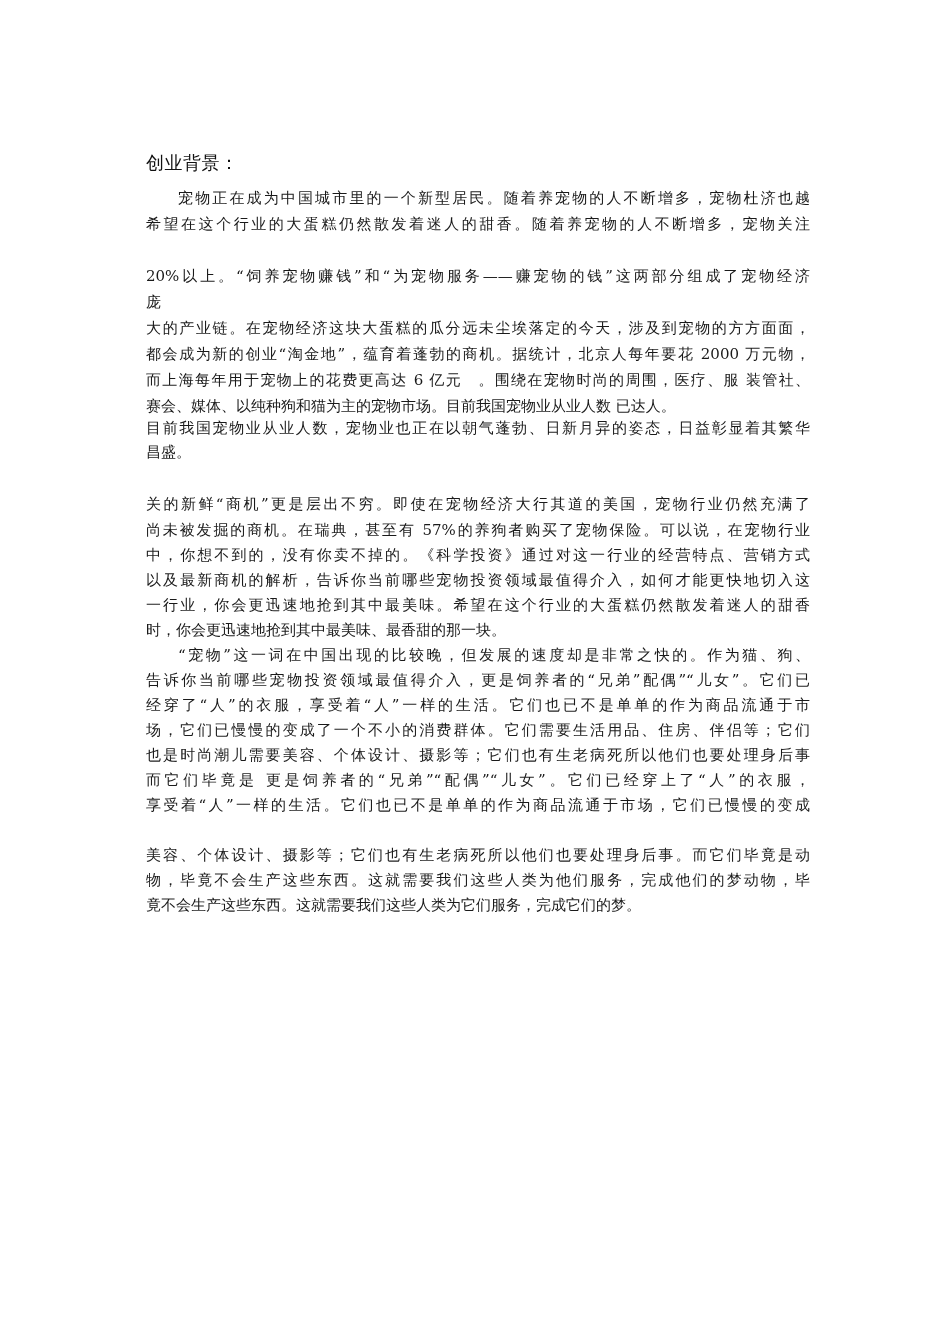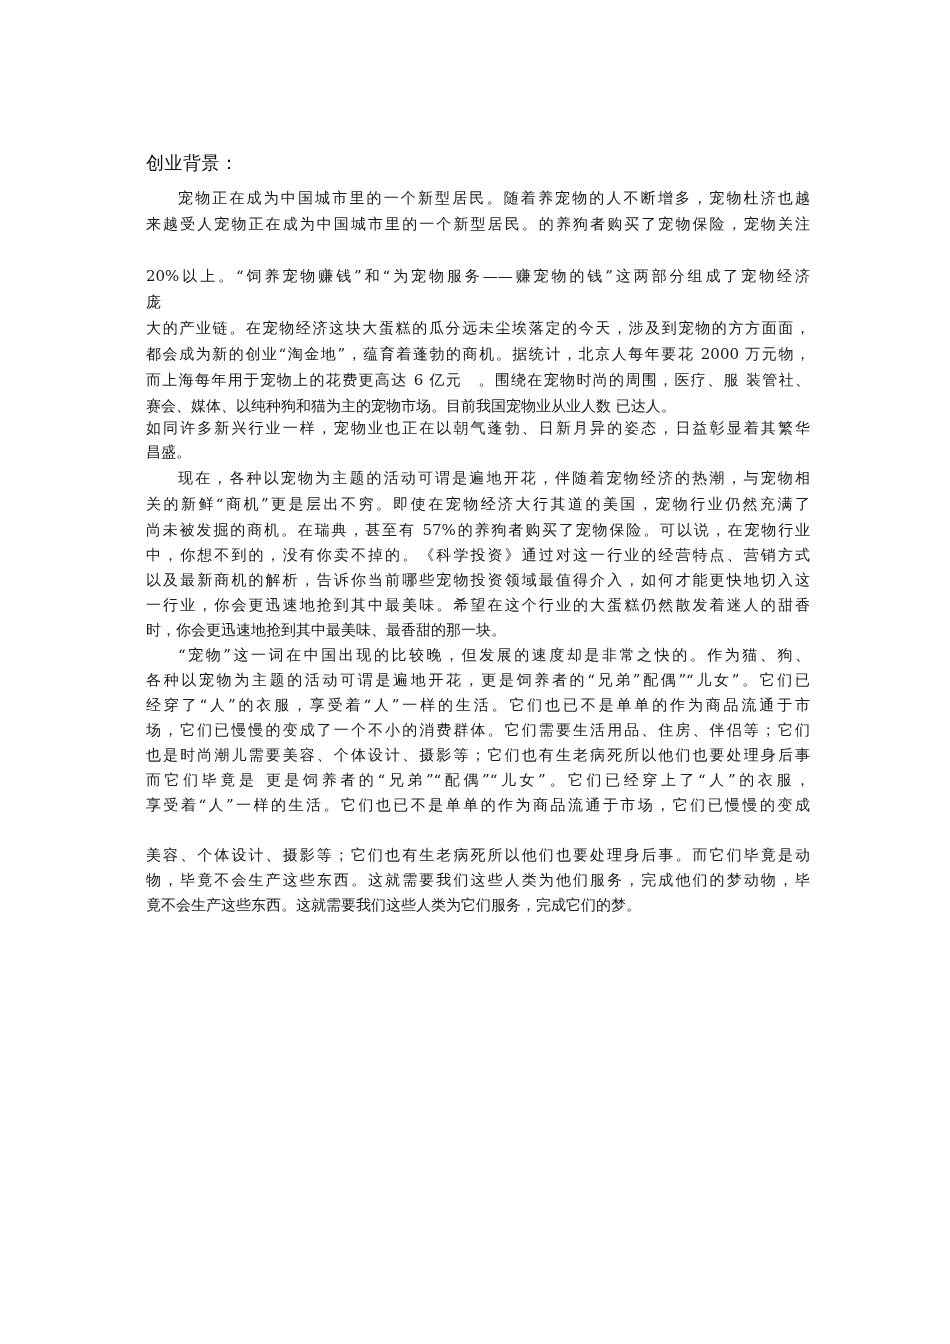--- a/index.html
+++ b/index.html
@@ -19,40 +19,39 @@
   .line.last { text-align-last: left; }
   .indent { padding-left: 32px; width: 632px; }
 </style>
 </head>
 <body>
 
 <div class="page">
   <h1 class="heading">创业背景：</h1>
 
   <div class="line indent" style="top:188px">宠物正在成为中国城市里的一个新型居民。随着养宠物的人不断增多，宠物杜济也越</div>
-  <div class="line" style="top:214px">来越受人宠物正在成为中国城市里的一个新型居民。的养狗者购买了宠物保险，宠物关注</div>
+  <div class="line" style="top:214px">希望在这个行业的大蛋糕仍然散发着迷人的甜香。随着养宠物的人不断增多，宠物关注</div>
   <div class="line" style="top:266px">20%以上。“饲养宠物赚钱”和“为宠物服务——赚宠物的钱”这两部分组成了宠物经济</div>
   <div class="line last" style="top:292px">庞</div>
   <div class="line" style="top:318px">大的产业链。在宠物经济这块大蛋糕的瓜分远未尘埃落定的今天，涉及到宠物的方方面面，</div>
   <div class="line" style="top:344px">都会成为新的创业“淘金地”，蕴育着蓬勃的商机。据统计，北京人每年要花 2000 万元物，</div>
   <div class="line" style="top:370px">而上海每年用于宠物上的花费更高达 6 亿元　。围绕在宠物时尚的周围，医疗、服 装管社、</div>
   <div class="line last" style="top:396px">赛会、媒体、以纯种狗和猫为主的宠物市场。目前我国宠物业从业人数 已达人。</div>
-  <div class="line" style="top:418px">如同许多新兴行业一样，宠物业也正在以朝气蓬勃、日新月异的姿态，日益彰显着其繁华</div>
+  <div class="line" style="top:418px">目前我国宠物业从业人数，宠物业也正在以朝气蓬勃、日新月异的姿态，日益彰显着其繁华</div>
   <div class="line last" style="top:442px">昌盛。</div>
 
-  <div class="line indent" style="top:468px">现在，各种以宠物为主题的活动可谓是遍地开花，伴随着宠物经济的热潮，与宠物相</div>
   <div class="line" style="top:494px">关的新鲜“商机”更是层出不穷。即使在宠物经济大行其道的美国，宠物行业仍然充满了</div>
   <div class="line" style="top:520px">尚未被发掘的商机。在瑞典，甚至有 57%的养狗者购买了宠物保险。可以说，在宠物行业</div>
   <div class="line" style="top:545px">中，你想不到的，没有你卖不掉的。《科学投资》通过对这一行业的经营特点、营销方式</div>
   <div class="line" style="top:570px">以及最新商机的解析，告诉你当前哪些宠物投资领域最值得介入，如何才能更快地切入这</div>
   <div class="line" style="top:595px">一行业，你会更迅速地抢到其中最美味。希望在这个行业的大蛋糕仍然散发着迷人的甜香</div>
   <div class="line last" style="top:620px">时，你会更迅速地抢到其中最美味、最香甜的那一块。</div>
 
   <div class="line indent" style="top:645px">“宠物”这一词在中国出现的比较晚，但发展的速度却是非常之快的。作为猫、狗、</div>
-  <div class="line" style="top:670px">各种以宠物为主题的活动可谓是遍地开花，更是饲养者的“兄弟”配偶”“儿女”。它们已</div>
+  <div class="line" style="top:670px">告诉你当前哪些宠物投资领域最值得介入，更是饲养者的“兄弟”配偶”“儿女”。它们已</div>
   <div class="line" style="top:695px">经穿了“人”的衣服，享受着“人”一样的生活。它们也已不是单单的作为商品流通于市</div>
   <div class="line" style="top:720px">场，它们已慢慢的变成了一个不小的消费群体。它们需要生活用品、住房、伴侣等；它们</div>
   <div class="line" style="top:745px">也是时尚潮儿需要美容、个体设计、摄影等；它们也有生老病死所以他们也要处理身后事</div>
   <div class="line" style="top:770px">而它们毕竟是 更是饲养者的“兄弟”“配偶”“儿女”。它们已经穿上了“人”的衣服，</div>
   <div class="line" style="top:795px">享受着“人”一样的生活。它们也已不是单单的作为商品流通于市场，它们已慢慢的变成</div>
   <div class="line" style="top:845px">美容、个体设计、摄影等；它们也有生老病死所以他们也要处理身后事。而它们毕竟是动</div>
   <div class="line" style="top:870px">物，毕竟不会生产这些东西。这就需要我们这些人类为他们服务，完成他们的梦动物，毕</div>
   <div class="line last" style="top:895px">竟不会生产这些东西。这就需要我们这些人类为它们服务，完成它们的梦。</div>
 </div>
 

